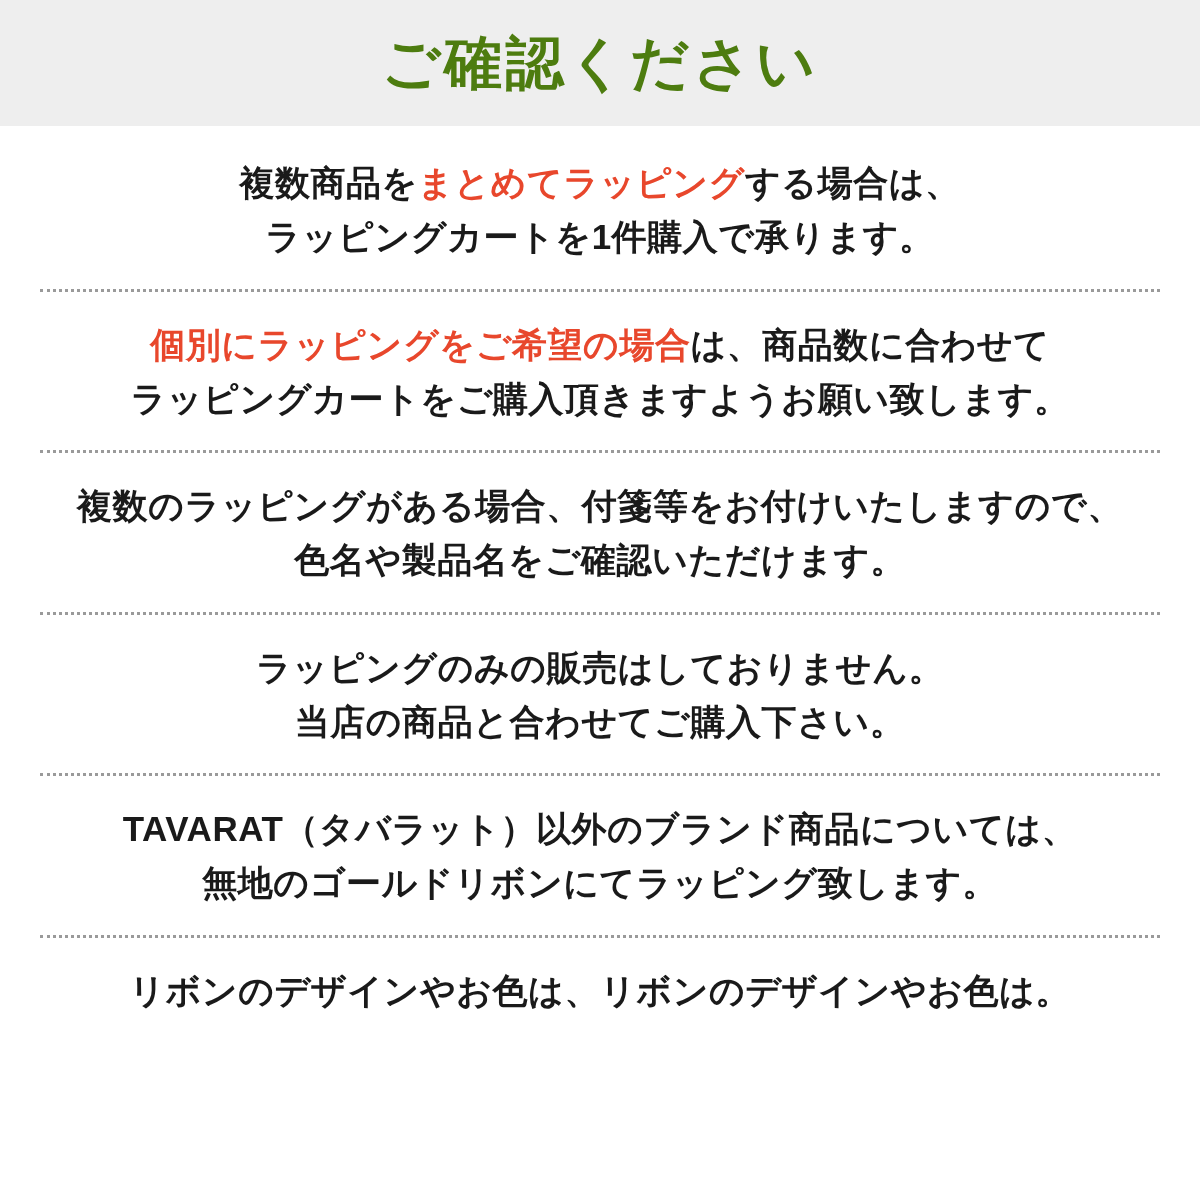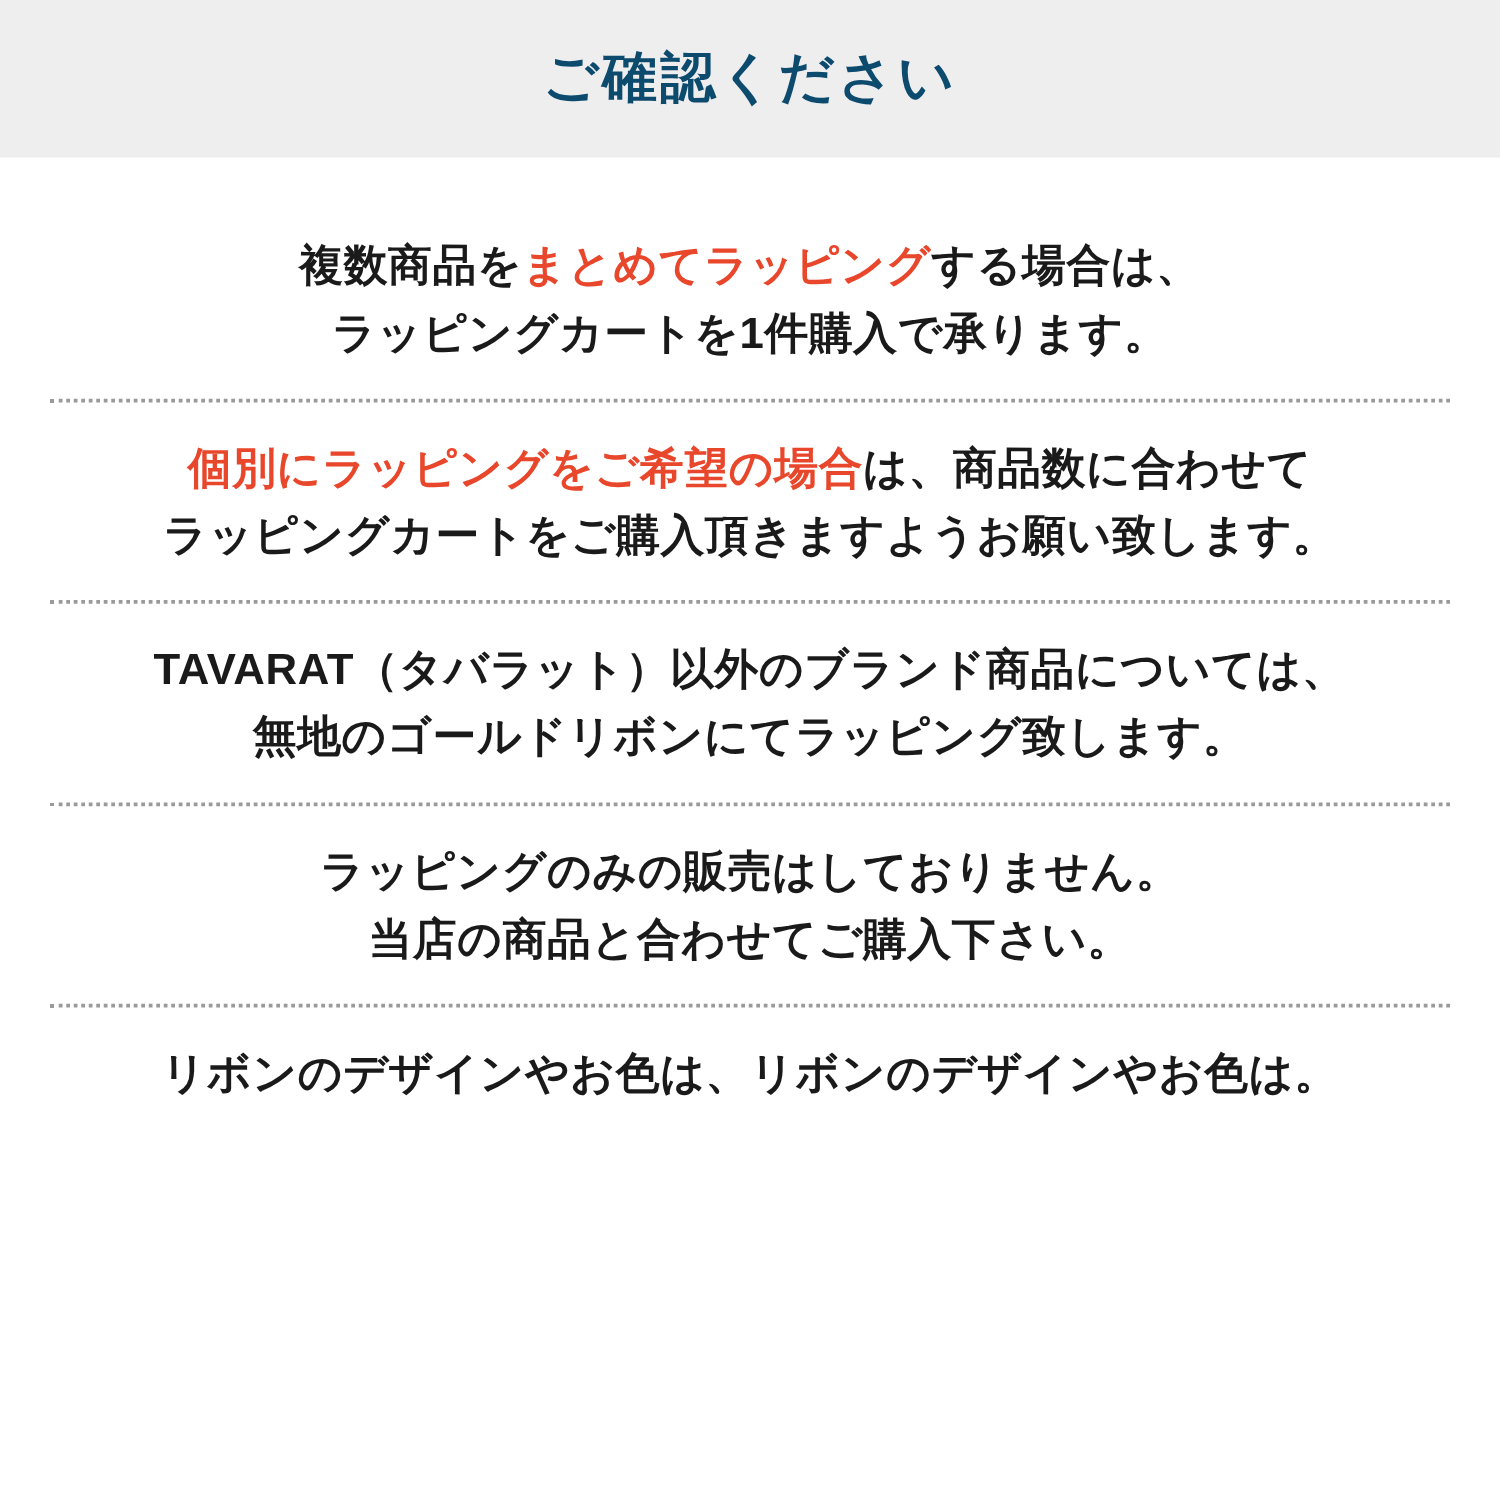--- a/index.html
+++ b/index.html
@@ -28,24 +28,24 @@
   .header {
     width: 100%;
     height: 126px;
     background: #eeeeee;
     display: flex;
     align-items: center;
     justify-content: center;
     flex: 0 0 auto;
   }
   .header-title {
-    font-size: 44px;
+    font-size: 58px;
     font-weight: 700;
     letter-spacing: 0.06em;
-    color: #0c4a6e;
+    color: #4d7c0f;
     line-height: 1;
     white-space: nowrap;
   }
 
   
   .content {
     flex: 1 1 auto;
     padding: 0 40px;
     display: flex;
     flex-direction: column;
@@ -68,21 +68,21 @@
     line-height: 1.55;
     letter-spacing: 0.015em;
     white-space: nowrap;
     color: #1a1a1a;
   }
   .line .accent {
     color: #e8472c;
   }
 
   
-  .block-1 { padding-top: 60px; }
+  .block-1 { padding-top: 30px; }
   .block-7 { padding-bottom: 10px; }
 </style>
 </head>
 <body>
 
 <div class="page">
 
   <div class="header">
     <div class="header-title">ご確認ください</div>
   </div>
@@ -90,26 +90,30 @@
   <div class="content">
 
   <div class="notice-block block-1">
         <div class="line"><span>複数商品を</span><span class="accent">まとめてラッピング</span><span>する場合は、</span></div>
         <div class="line"><span>ラッピングカートを1件購入で承ります。</span></div>
       </div>
       <div class="notice-block block-2">
         <div class="line"><span class="accent">個別にラッピングをご希望の場合</span><span>は、商品数に合わせて</span></div>
         <div class="line"><span>ラッピングカートをご購入頂きますようお願い致します。</span></div>
       </div>
-      <div class="notice-block block-5">
-        <div class="line"><span>TAVARAT（タバラット）以外のブランド商品については、</span></div>
-        <div class="line"><span>無地のゴールドリボンにてラッピング致します。</span></div>
+      <div class="notice-block block-3">
+        <div class="line"><span>複数のラッピングがある場合、付箋等をお付けいたしますので、</span></div>
+        <div class="line"><span>色名や製品名をご確認いただけます。</span></div>
       </div>
       <div class="notice-block block-4">
         <div class="line"><span>ラッピングのみの販売はしておりません。</span></div>
         <div class="line"><span>当店の商品と合わせてご購入下さい。</span></div>
+      </div>
+      <div class="notice-block block-5">
+        <div class="line"><span>TAVARAT（タバラット）以外のブランド商品については、</span></div>
+        <div class="line"><span>無地のゴールドリボンにてラッピング致します。</span></div>
       </div>
       <div class="notice-block block-7">
         <div class="line"><span>リボンのデザインやお色は、リボンのデザインやお色は。</span></div>
       </div>
     </div>
 
 </div>
 
 </body></html>

